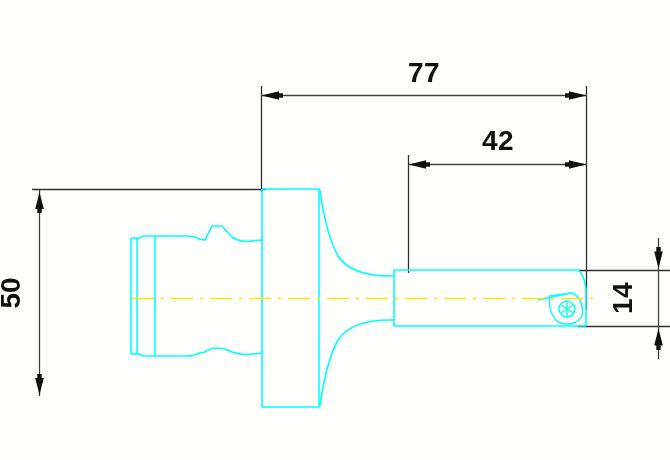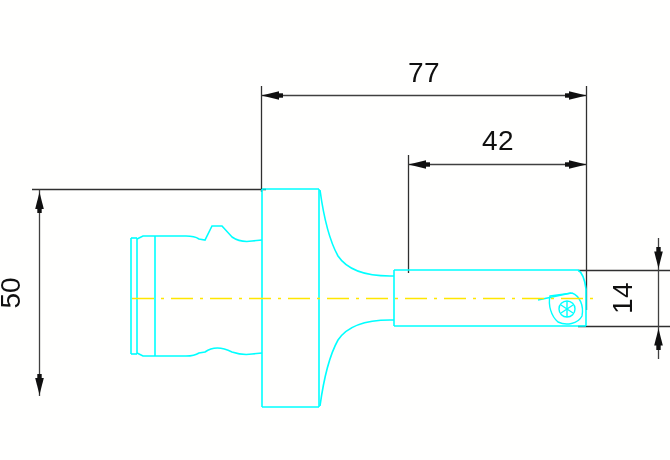--- a/index.html
+++ b/index.html
@@ -9,20 +9,21 @@
   }
   body {
     font-family: "Liberation Sans", sans-serif;
   }
   #drawing-root {
     position: relative;
     width: 670px;
     height: 460px;
     background: #fffffe;
     overflow: hidden;
+    font-weight: bold;
   }
   svg.cad {
     position: absolute;
     top: 0;
     left: 0;
     width: 670px;
     height: 460px;
     display: block;
   }
   .part-line {

